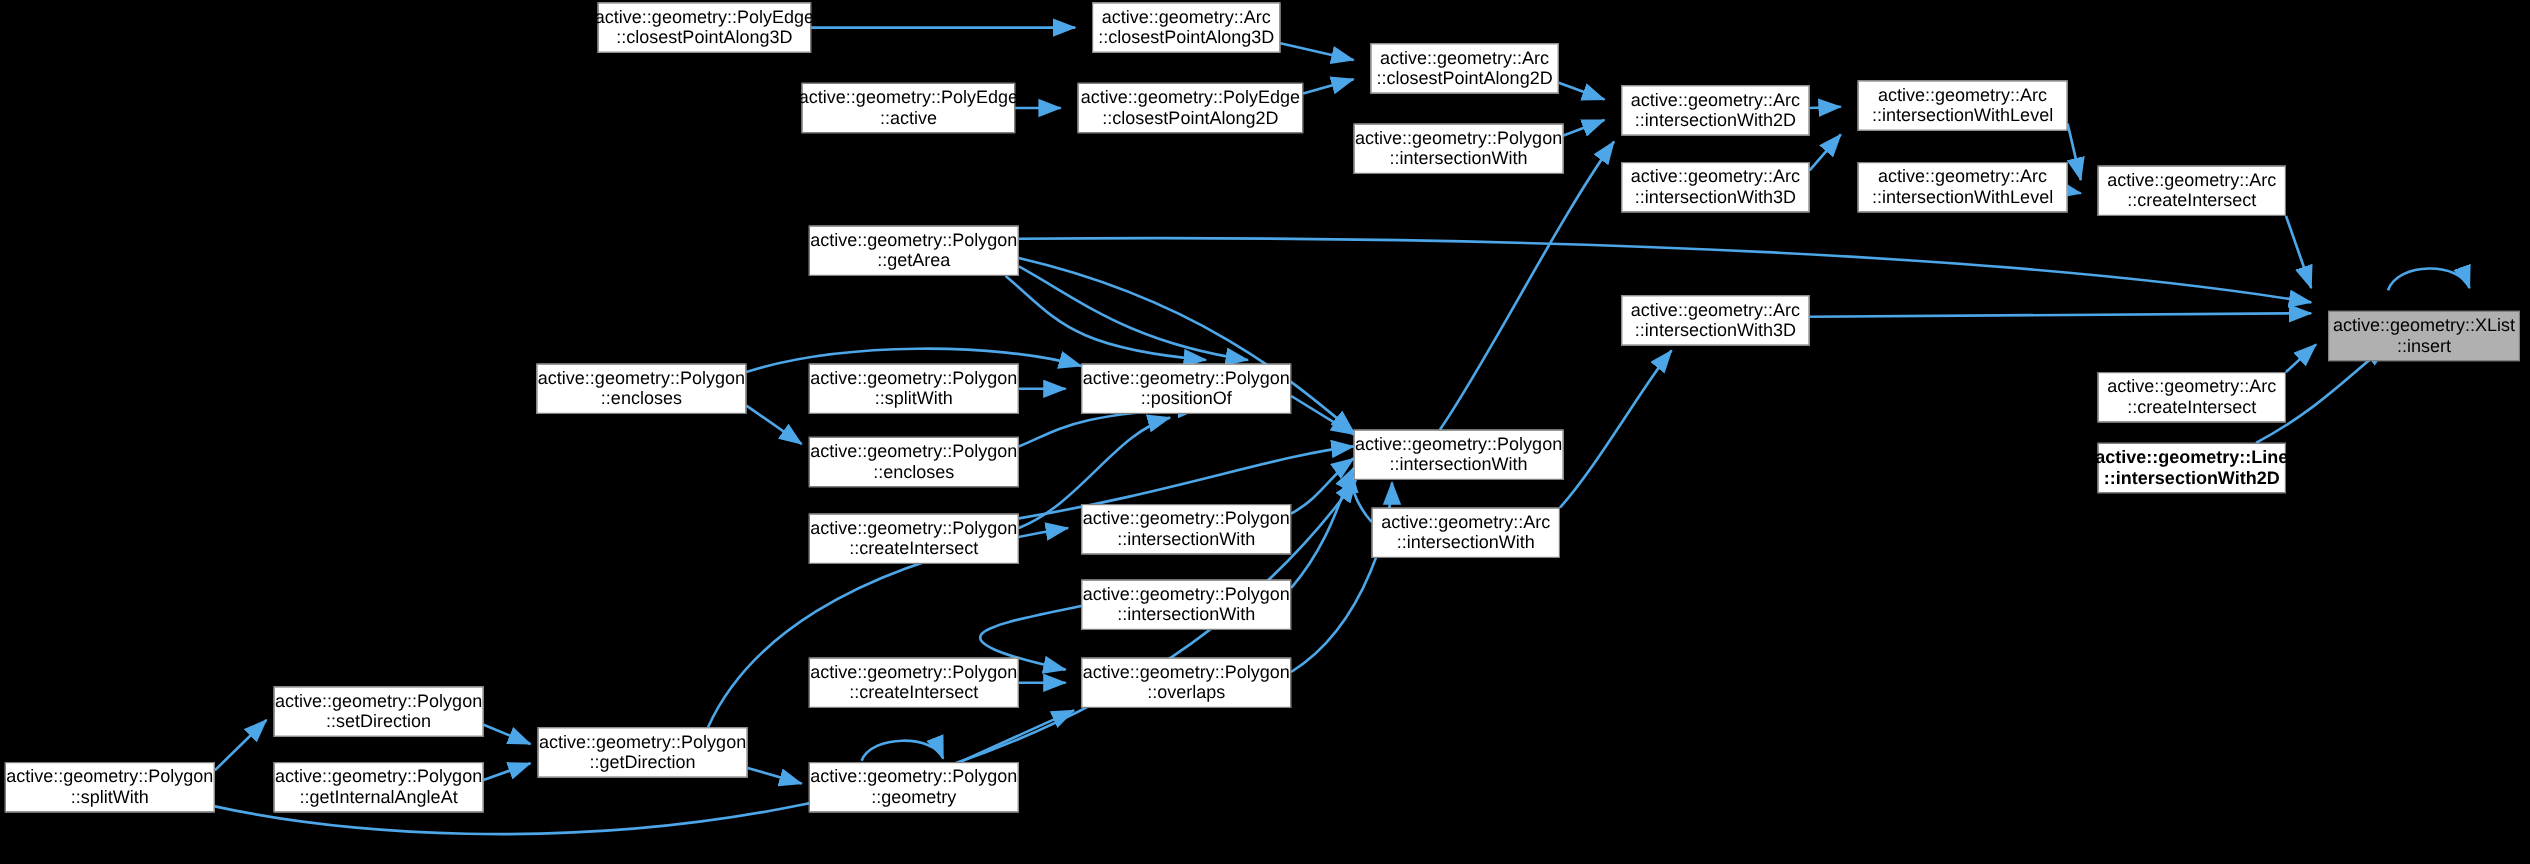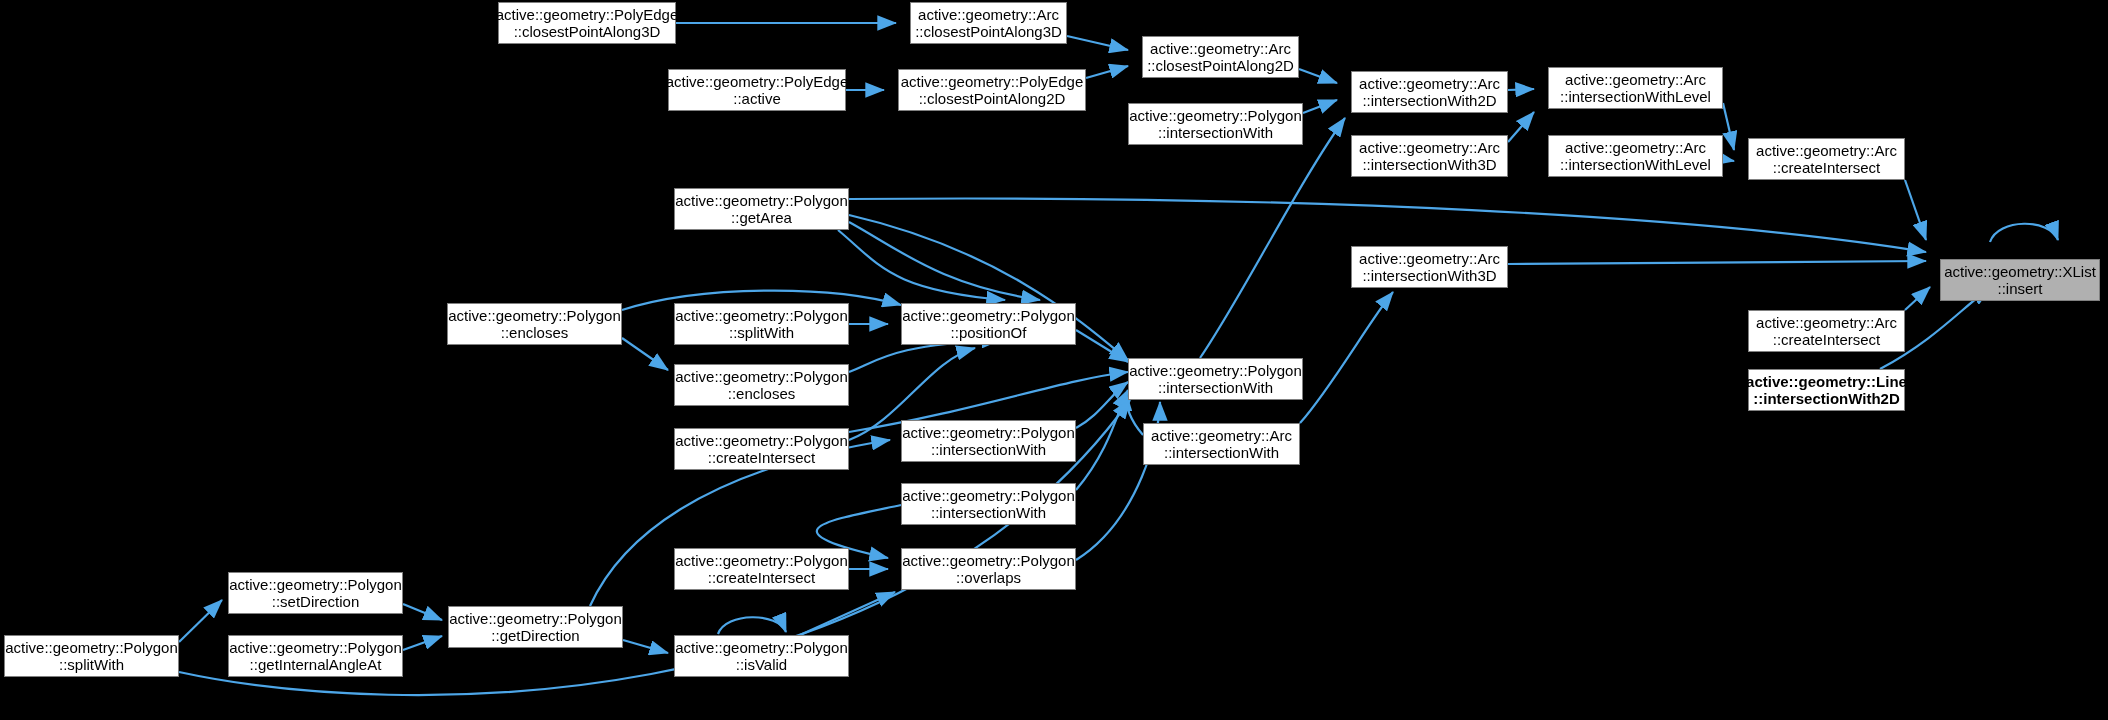--- a/index.html
+++ b/index.html
@@ -124,17 +124,17 @@
       <div class="node" style="left: 1128px; top: 358px; width: 175px; height: 42px;"><span class="l1">active::geometry::Polygon</span><span class="l2">::intersectionWith</span></div>
       <div class="node" style="left: 1748px; top: 369px; width: 157px; height: 42px; font-weight: bold;"><span class="l1">active::geometry::Line</span><span class="l2">::intersectionWith2D</span></div>
       <div class="node" style="left: 674px; top: 428px; width: 175px; height: 42px;"><span class="l1">active::geometry::Polygon</span><span class="l2">::createIntersect</span></div>
       <div class="node" style="left: 901px; top: 420px; width: 175px; height: 42px;"><span class="l1">active::geometry::Polygon</span><span class="l2">::intersectionWith</span></div>
       <div class="node" style="left: 1143px; top: 423px; width: 157px; height: 42px;"><span class="l1">active::geometry::Arc</span><span class="l2">::intersectionWith</span></div>
       <div class="node" style="left: 901px; top: 483px; width: 175px; height: 42px;"><span class="l1">active::geometry::Polygon</span><span class="l2">::intersectionWith</span></div>
       <div class="node" style="left: 674px; top: 548px; width: 175px; height: 42px;"><span class="l1">active::geometry::Polygon</span><span class="l2">::createIntersect</span></div>
       <div class="node" style="left: 901px; top: 548px; width: 175px; height: 42px;"><span class="l1">active::geometry::Polygon</span><span class="l2">::overlaps</span></div>
       <div class="node" style="left: 228px; top: 572px; width: 175px; height: 42px;"><span class="l1">active::geometry::Polygon</span><span class="l2">::setDirection</span></div>
       <div class="node" style="left: 448px; top: 606px; width: 175px; height: 42px;"><span class="l1">active::geometry::Polygon</span><span class="l2">::getDirection</span></div>
-      <div class="node" style="left: 674px; top: 635px; width: 175px; height: 42px;"><span class="l1">active::geometry::Polygon</span><span class="l2">::isValid</span></div>
+      <div class="node" style="left: 674px; top: 635px; width: 175px; height: 42px;"><span class="l1">active::geometry::Polygon</span><span class="l2">::geometry</span></div>
       <div class="node" style="left: 4px; top: 635px; width: 175px; height: 42px;"><span class="l1">active::geometry::Polygon</span><span class="l2">::splitWith</span></div>
       <div class="node" style="left: 228px; top: 635px; width: 175px; height: 42px;"><span class="l1">active::geometry::Polygon</span><span class="l2">::getInternalAngleAt</span></div>
     </div>
 </div>
 
 </body></html>

